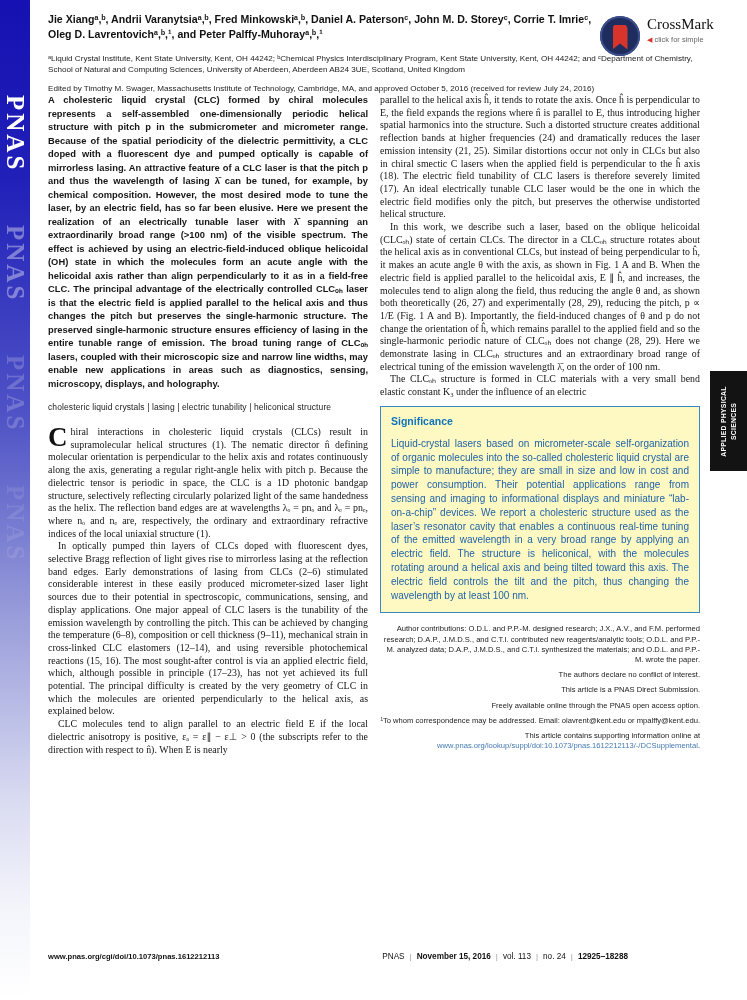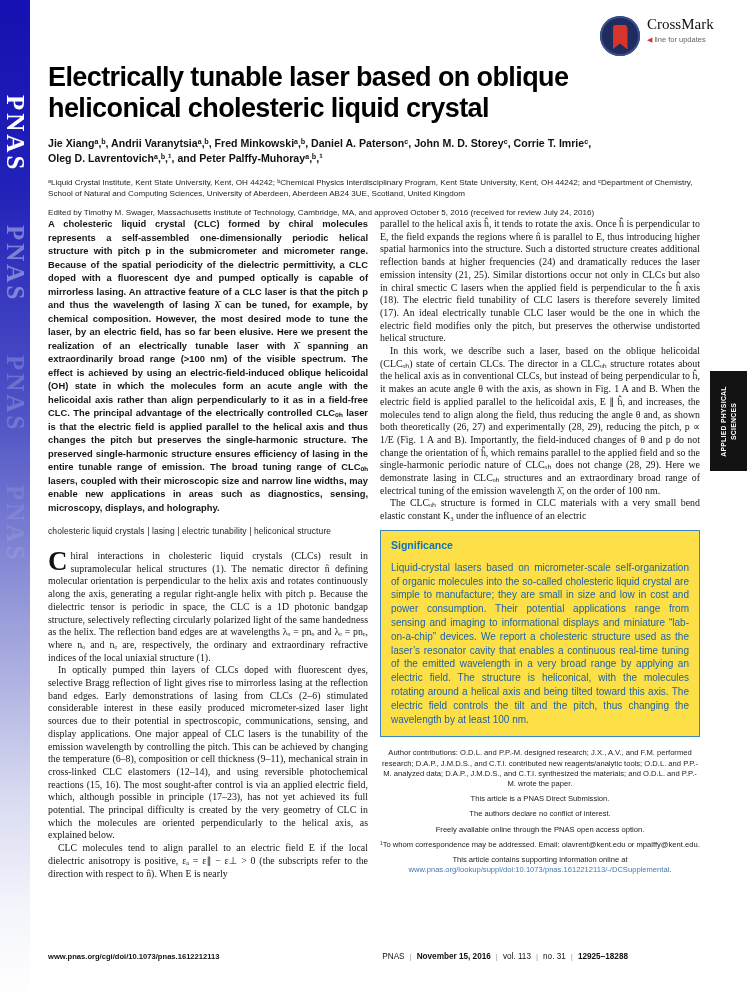--- a/index.html
+++ b/index.html
@@ -60,29 +60,29 @@
     font-family:"Liberation Serif", serif; font-size:9.9px; line-height:12.7px;
     text-align:justify; color:#141414;
   }
   .indent { text-indent:10px; }
   .first-p { margin-top:14px; }
   .dropcap {
     float:left; font-family:"Liberation Serif", serif; font-weight:bold;
     font-size:27px; line-height:23px; padding-right:3px; color:#111;
   }
   .sig-box {
-    margin-top:7px; background:#fde047; border:1.5px solid #3c86c3;
+    margin-top:7px; background:#fef9c3; border:1.5px solid #3c86c3;
     padding:8px 10px 10px 10px;
   }
   .sig-heading { color:#0f74bd; font-weight:bold; font-size:10.5px; }
   .sig-body {
     margin-top:10px; color:#1f62a7; font-weight:normal; font-size:10px;
     line-height:13.8px; text-align:justify;
   }
-  .footnotes { margin-top:11px; font-size:7.6px; line-height:10.2px; color:#1a1a1a; text-align:center; }
+  .footnotes { margin-top:11px; font-size:7.6px; line-height:10.2px; color:#1a1a1a; text-align:right; }
   .footnotes p { margin-top:5px; }
   .link { color:#4479b2; text-decoration:none; cursor:pointer; }
   .page-footer {
     position:absolute; left:48px; top:952px; width:580px;
     display:flex; justify-content:space-between; align-items:baseline;
   }
   .footer-doi { font-size:7.6px; font-weight:bold; color:#111; }
   .footer-cite { font-size:8.2px; color:#111; }
   .footer-cite .bold { font-weight:bold; }
   .footer-sep { color:#999; padding:0 5px; font-size:8px; }
@@ -103,26 +103,25 @@
     <div>SCIENCES</div>
   </div>
 </div>
 
 <div class="crossmark">
   <div class="cm-circle">
     <div class="cm-bookmark"></div>
   </div>
   <div class="cm-textcol">
     <div class="cm-name">CrossMark</div>
-    <div class="cm-tagline"><span class="cm-arrow">◀</span><span>line for updates</span></div>
+    <div class="cm-tagline"><span class="cm-arrow">◀</span><span>click for simple</span></div>
   </div>
 </div>
 
 <div class="content">
-  <h1 class="title">Electrically tunable laser based on oblique heliconical cholesteric liquid crystal</h1>
 
   <div class="authors">
     <div>Jie Xiangᵃ,ᵇ, Andrii Varanytsiaᵃ,ᵇ, Fred Minkowskiᵃ,ᵇ, Daniel A. Patersonᶜ, John M. D. Storeyᶜ, Corrie T. Imrieᶜ,</div>
     <div>Oleg D. Lavrentovichᵃ,ᵇ,¹, and Peter Palffy-Muhorayᵃ,ᵇ,¹</div>
   </div>
 
   <div class="affiliations">ᵃLiquid Crystal Institute, Kent State University, Kent, OH 44242; ᵇChemical Physics Interdisciplinary Program, Kent State University, Kent, OH 44242; and ᶜDepartment of Chemistry, School of Natural and Computing Sciences, University of Aberdeen, Aberdeen AB24 3UE, Scotland, United Kingdom</div>
 
   <div class="edited">Edited by Timothy M. Swager, Massachusetts Institute of Technology, Cambridge, MA, and approved October 5, 2016 (received for review July 24, 2016)</div>
 
@@ -141,28 +140,28 @@
       <p class="body-p indent">In this work, we describe such a laser, based on the oblique helicoidal (CLCₒₕ) state of certain CLCs. The director in a CLCₒₕ structure rotates about the helical axis as in conventional CLCs, but instead of being perpendicular to ĥ, it makes an acute angle θ with the axis, as shown in Fig. 1 A and B. When the electric field is applied parallel to the helicoidal axis, E ∥ ĥ, and increases, the molecules tend to align along the field, thus reducing the angle θ and, as shown both theoretically (26, 27) and experimentally (28, 29), reducing the pitch, p ∝ 1/E (Fig. 1 A and B). Importantly, the field-induced changes of θ and p do not change the orientation of ĥ, which remains parallel to the applied field and so the single-harmonic periodic nature of CLCₒₕ does not change (28, 29). Here we demonstrate lasing in CLCₒₕ structures and an extraordinary broad range of electrical tuning of the emission wavelength λ̄, on the order of 100 nm.</p>
       <p class="body-p indent">The CLCₒₕ structure is formed in CLC materials with a very small bend elastic constant K₃ under the influence of an electric</p>
 
       <div class="sig-box">
         <div class="sig-heading">Significance</div>
         <p class="sig-body">Liquid-crystal lasers based on micrometer-scale self-organization of organic molecules into the so-called cholesteric liquid crystal are simple to manufacture; they are small in size and low in cost and power consumption. Their potential applications range from sensing and imaging to informational displays and miniature “lab-on-a-chip” devices. We report a cholesteric structure used as the laser’s resonator cavity that enables a continuous real-time tuning of the emitted wavelength in a very broad range by applying an electric field. The structure is heliconical, with the molecules rotating around a helical axis and being tilted toward this axis. The electric field controls the tilt and the pitch, thus changing the wavelength by at least 100 nm.</p>
       </div>
 
       <div class="footnotes">
         <p>Author contributions: O.D.L. and P.P.-M. designed research; J.X., A.V., and F.M. performed research; D.A.P., J.M.D.S., and C.T.I. contributed new reagents/analytic tools; O.D.L. and P.P.-M. analyzed data; D.A.P., J.M.D.S., and C.T.I. synthesized the materials; and O.D.L. and P.P.-M. wrote the paper.</p>
+        <p>The authors declare no conflict of interest.</p>
         <p>This article is a PNAS Direct Submission.</p>
-        <p>The authors declare no conflict of interest.</p>
         <p>Freely available online through the PNAS open access option.</p>
         <p>¹To whom correspondence may be addressed. Email: olavrent@kent.edu or mpalffy@kent.edu.</p>
         <p><span>This article contains supporting information online at </span><a class="link">www.pnas.org/lookup/suppl/doi:10.1073/pnas.1612212113/-/DCSupplemental</a><span>.</span></p>
       </div>
     </div>
   </div>
 </div>
 
 <div class="page-footer">
   <div class="footer-doi">www.pnas.org/cgi/doi/10.1073/pnas.1612212113</div>
   <div class="footer-cite">
-    <span>PNAS</span><span class="footer-sep">|</span><span class="bold">November 15, 2016</span><span class="footer-sep">|</span><span>vol. 113</span><span class="footer-sep">|</span><span>no. 31</span><span class="footer-sep">|</span><span class="bold">12925–18288</span>
+    <span>PNAS</span><span class="footer-sep">|</span><span class="bold">November 15, 2016</span><span class="footer-sep">|</span><span>vol. 113</span><span class="footer-sep">|</span><span>no. 24</span><span class="footer-sep">|</span><span class="bold">12925–18288</span>
   </div>
 </div>
 
 </body></html>

